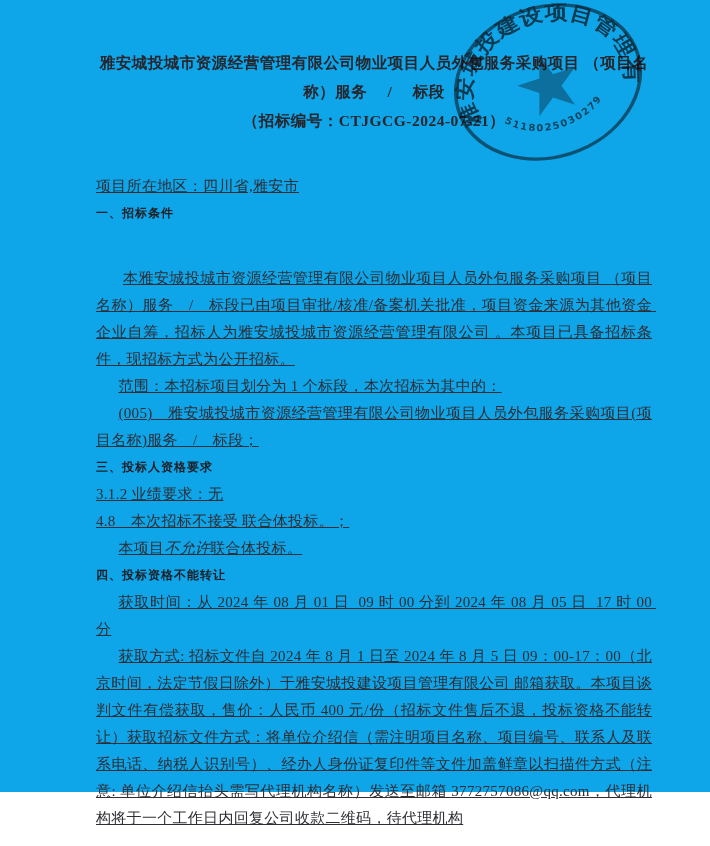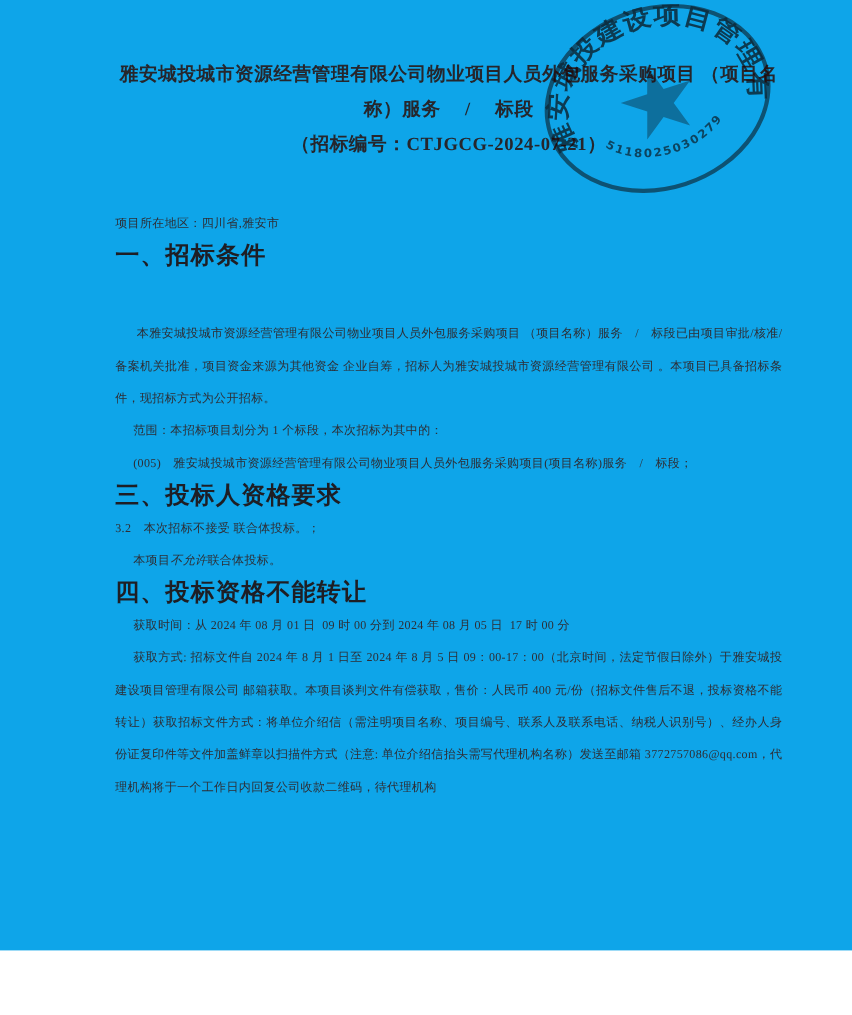--- a/index.html
+++ b/index.html
@@ -13,25 +13,26 @@
   .content {
     position:absolute; left:96px; top:48px; width:556px;
   }
   .title-block { text-align:center; margin-bottom:38px; }
   .title-line {
     font-size:15.5px; font-weight:bold; line-height:29px; color:#26262c;
     letter-spacing:0.5px; white-space:pre-wrap;
   }
   .line, .para, .heading { margin:0; white-space:pre-wrap; }
   .line, .para {
-    font-size:10px; line-height:27px; text-align:justify;
+    font-size:15px; line-height:27px; text-align:justify;
     letter-spacing:0.3px;
+    text-decoration:underline;
   }
   .heading {
-    font-size:20px; font-weight:bold; line-height:27px; color:#1e1e24;
+    font-size:12px; font-weight:bold; line-height:27px; color:#1e1e24;
     letter-spacing:1px; text-align:left;
   }
   .ind18 { text-indent:1.8em;margin-top:38px; }
   .ind15 { text-indent:1.5em; }
   .ital { font-style:italic;margin-top:16px; }
   
   .seal { position:absolute; left:448px; top:2px; width:205px; height:162px; }
   .seal svg { mix-blend-mode:multiply; }
   .seal-company-text {
     font-size:20px; font-weight:bold; letter-spacing:1px;
@@ -57,21 +58,22 @@
 
     <p class="line">项目所在地区：四川省,雅安市</p>
 
     <p class="heading">一、招标条件</p>
     <p class="para ind18">本雅安城投城市资源经营管理有限公司物业项目人员外包服务采购项目 （项目名称）服务　/　标段已由项目审批/核准/备案机关批准，项目资金来源为其他资金 企业自筹，招标人为雅安城投城市资源经营管理有限公司 。本项目已具备招标条件，现招标方式为公开招标。</p>
 
     <p class="para ind15">范围：本招标项目划分为 1 个标段，本次招标为其中的：</p>
     <p class="para ind15">(005)　雅安城投城市资源经营管理有限公司物业项目人员外包服务采购项目(项目名称)服务　/　标段；</p>
 
     <p class="heading">三、投标人资格要求</p>
-    <p class="para">3.2　本次招标不接受 联合体投标。；</p>
+    <p class="para">3.1.2 业绩要求：无</p>
+    <p class="para">4.8　本次招标不接受 联合体投标。；</p>
     <p class="para ind15"><span>本项目</span><span class="ital">不允许</span><span>联合体投标。</span></p>
 
     <p class="heading">四、投标资格不能转让</p>
     <p class="para ind15">获取时间：从 2024 年 08 月 01 日  09 时 00 分到 2024 年 08 月 05 日  17 时 00 分</p>
     <p class="para ind15">获取方式: 招标文件自 2024 年 8 月 1 日至 2024 年 8 月 5 日 09：00-17：00（北京时间，法定节假日除外）于雅安城投建设项目管理有限公司 邮箱获取。本项目谈判文件有偿获取，售价：人民币 400 元/份（招标文件售后不退，投标资格不能转让）获取招标文件方式：将单位介绍信（需注明项目名称、项目编号、联系人及联系电话、纳税人识别号）、经办人身份证复印件等文件加盖鲜章以扫描件方式（注意: 单位介绍信抬头需写代理机构名称）发送至邮箱 3772757086@qq.com，代理机构将于一个工作日内回复公司收款二维码，待代理机构</p>
 
   </div>
 
   <div class="seal">
     <svg width="205" height="162" viewBox="0 0 205 162">

